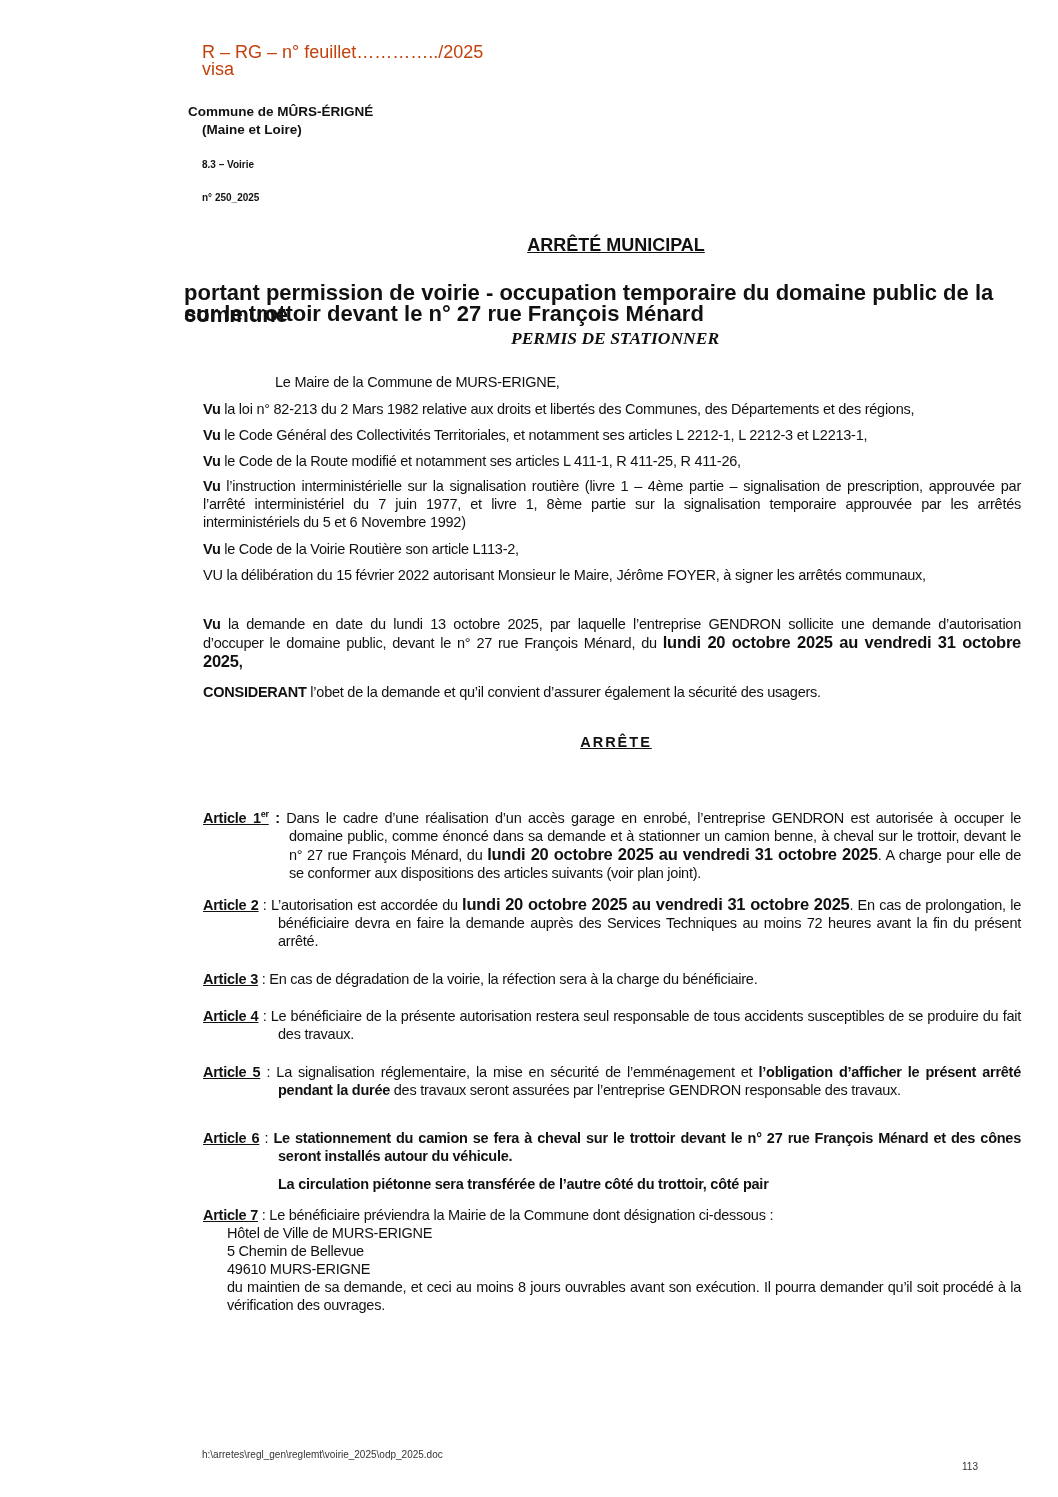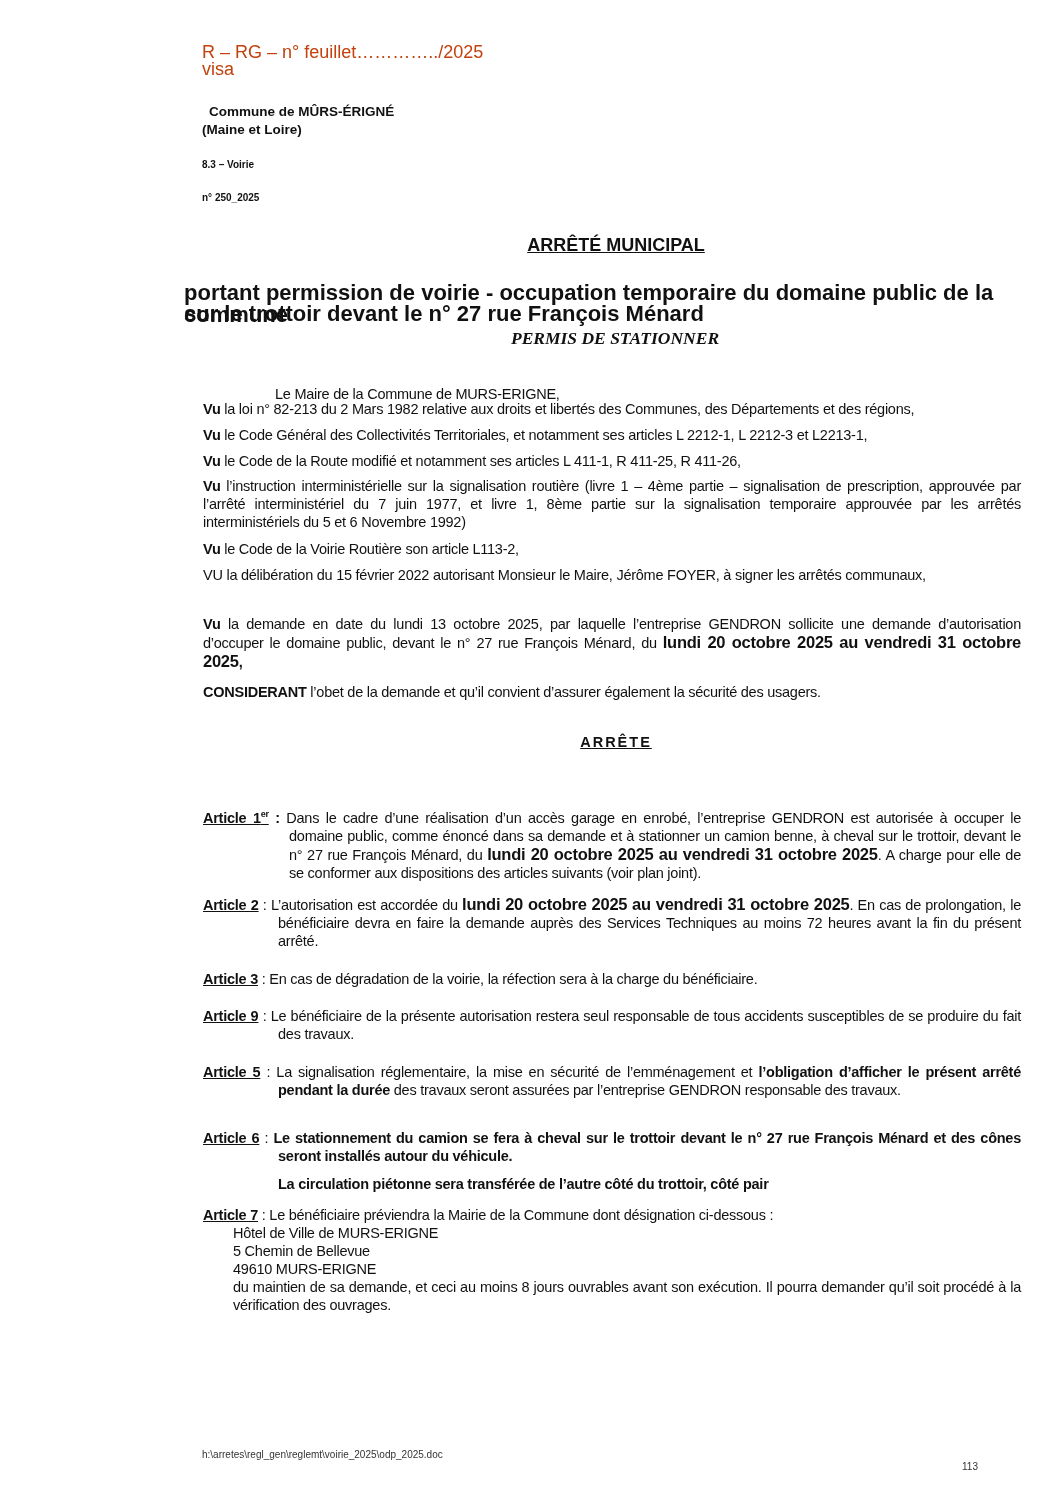--- a/index.html
+++ b/index.html
@@ -11,40 +11,40 @@
   .title { left: 0; width: 1232px; text-align: center; font-size: 18px; font-weight: bold; text-decoration: underline; }
   .subtitle { left: 184px; width: 830px; font-size: 22px; font-weight: bold; line-height: 22px; }
   .permis { left: 200px; width: 830px; text-align: center; font-size: 17.5px; font-weight: bold; font-style: italic; font-family: Liberation Serif, serif; }
   .p { left: 203px; width: 818px; font-size: 14.5px; line-height: 18px; text-align: justify; font-stretch: condensed; letter-spacing: -0.25px; }
   .p b { font-weight: bold; }
   .big { font-size: 16.5px; font-weight: bold; }
   .arrete { left: 0; width: 1232px; text-align: center; font-size: 14.5px; font-weight: bold; text-decoration: underline; letter-spacing: 2px; }
   .art { position: absolute; left: 203px; width: 818px; font-size: 14.5px; line-height: 18px; letter-spacing: -0.25px; }
   .art .lbl { font-weight: bold; text-decoration: underline; }
   .art .body { text-align: justify; }
-  .indent3 { margin-left: 30px; }
+  .indent3 { margin-left: 24px; }
   sup { font-size: 9px; }
   .footer { font-size: 10px; color: #333; }
 </style>
 </head>
 <body>
 
 <div class="abs hdr-line" style="left:202px; top:44px;">R – RG – n° feuillet…………../2025</div>
 <div class="abs hdr-line" style="left:202px; top:61px;text-align:right;">visa</div>
-<div class="abs b13" style="left:209px; top:103px;">Commune de MÛRS-ÉRIGNÉ</div>
+<div class="abs b13" style="left:188px; top:103px;">Commune de MÛRS-ÉRIGNÉ</div>
 <div class="abs b13" style="left:202px; top:121px;">(Maine et Loire)</div>
 <div class="abs b12" style="left:202px; top:159px;">8.3 – Voirie</div>
 <div class="abs b12" style="left:202px; top:192px;">n° 250_2025</div>
 
 <div class="abs title" style="top:235px;">ARRÊTÉ MUNICIPAL</div>
 <div class="abs subtitle" style="top:282px;">portant permission de voirie - occupation temporaire du domaine public de la commune</div>
 <div class="abs subtitle" style="top:303px;">sur le trottoir devant le n° 27 rue François Ménard</div>
 <div class="abs permis" style="top:328px;">PERMIS DE STATIONNER</div>
 
-<div class="abs p" style="left:275px; width:700px; top:373px;margin-top:12px;">Le Maire de la Commune de MURS-ERIGNE,</div>
+<div class="abs p" style="left:275px; width:700px; top:373px;">Le Maire de la Commune de MURS-ERIGNE,</div>
 
 <div class="abs p" style="top:400px;"><b>Vu</b><span> la loi n° 82-213 du 2 Mars 1982 relative aux droits et libertés des Communes, des Départements et des régions,</span></div>
 <div class="abs p" style="top:426px;"><b>Vu</b><span> le Code Général des Collectivités Territoriales, et notamment ses articles L 2212-1, L 2212-3 et L2213-1,</span></div>
 <div class="abs p" style="top:452px;"><b>Vu</b><span> le Code de la Route modifié et notamment ses articles L 411-1, R 411-25, R 411-26,</span></div>
 <div class="abs p" style="top:477px;"><b>Vu</b><span> l’instruction interministérielle sur la signalisation routière (livre 1 – 4ème partie – signalisation de prescription, approuvée par l’arrêté interministériel du 7 juin 1977, et livre 1, 8ème partie sur la signalisation temporaire approuvée par les arrêtés interministériels du 5 et 6 Novembre 1992)</span></div>
 <div class="abs p" style="top:540px;"><b>Vu</b><span> le Code de la Voirie Routière son article L113-2,</span></div>
 <div class="abs p" style="top:565px; line-height:20px;">VU la délibération du 15 février 2022 autorisant Monsieur le Maire, Jérôme FOYER, à signer les arrêtés communaux,</div>
 <div class="abs p" style="top:615px;"><b>Vu</b><span> la demande en date du lundi 13 octobre 2025, par laquelle l’entreprise GENDRON sollicite une demande d’autorisation d’occuper le domaine public, devant le n° 27 rue François Ménard, du </span><span class="big">lundi 20 octobre 2025 au vendredi 31 octobre 2025</span><b>,</b></div>
 <div class="abs p" style="top:683px;"><b>CONSIDERANT</b><span> l’obet de la demande et qu’il convient d’assurer également la sécurité des usagers.</span></div>
 
@@ -63,21 +63,21 @@
 </div>
 
 <div class="art" style="top:970px;">
   <div class="body">
     <span class="lbl">Article 3</span><span> : </span><span>En cas de dégradation de la voirie, la réfection sera à la charge du bénéficiaire.</span>
   </div>
 </div>
 
 <div class="art" style="top:1007px;">
   <div class="body" style="text-indent:-75px; padding-left:75px;">
-    <span class="lbl">Article 9</span><span> : </span><span>Le bénéficiaire de la présente autorisation restera seul responsable de tous accidents susceptibles de se produire du fait des travaux.</span>
+    <span class="lbl">Article 4</span><span> : </span><span>Le bénéficiaire de la présente autorisation restera seul responsable de tous accidents susceptibles de se produire du fait des travaux.</span>
   </div>
 </div>
 
 <div class="art" style="top:1063px;">
   <div class="body" style="text-indent:-75px; padding-left:75px;">
     <span class="lbl">Article 5</span><span> : </span><span>La signalisation réglementaire, la mise en sécurité de l’emménagement et </span><b>l’obligation d’afficher le présent arrêté pendant la durée</b><span> des travaux seront assurées par l’entreprise GENDRON responsable des travaux.</span>
   </div>
 </div>
 
 <div class="art" style="top:1129px;">

